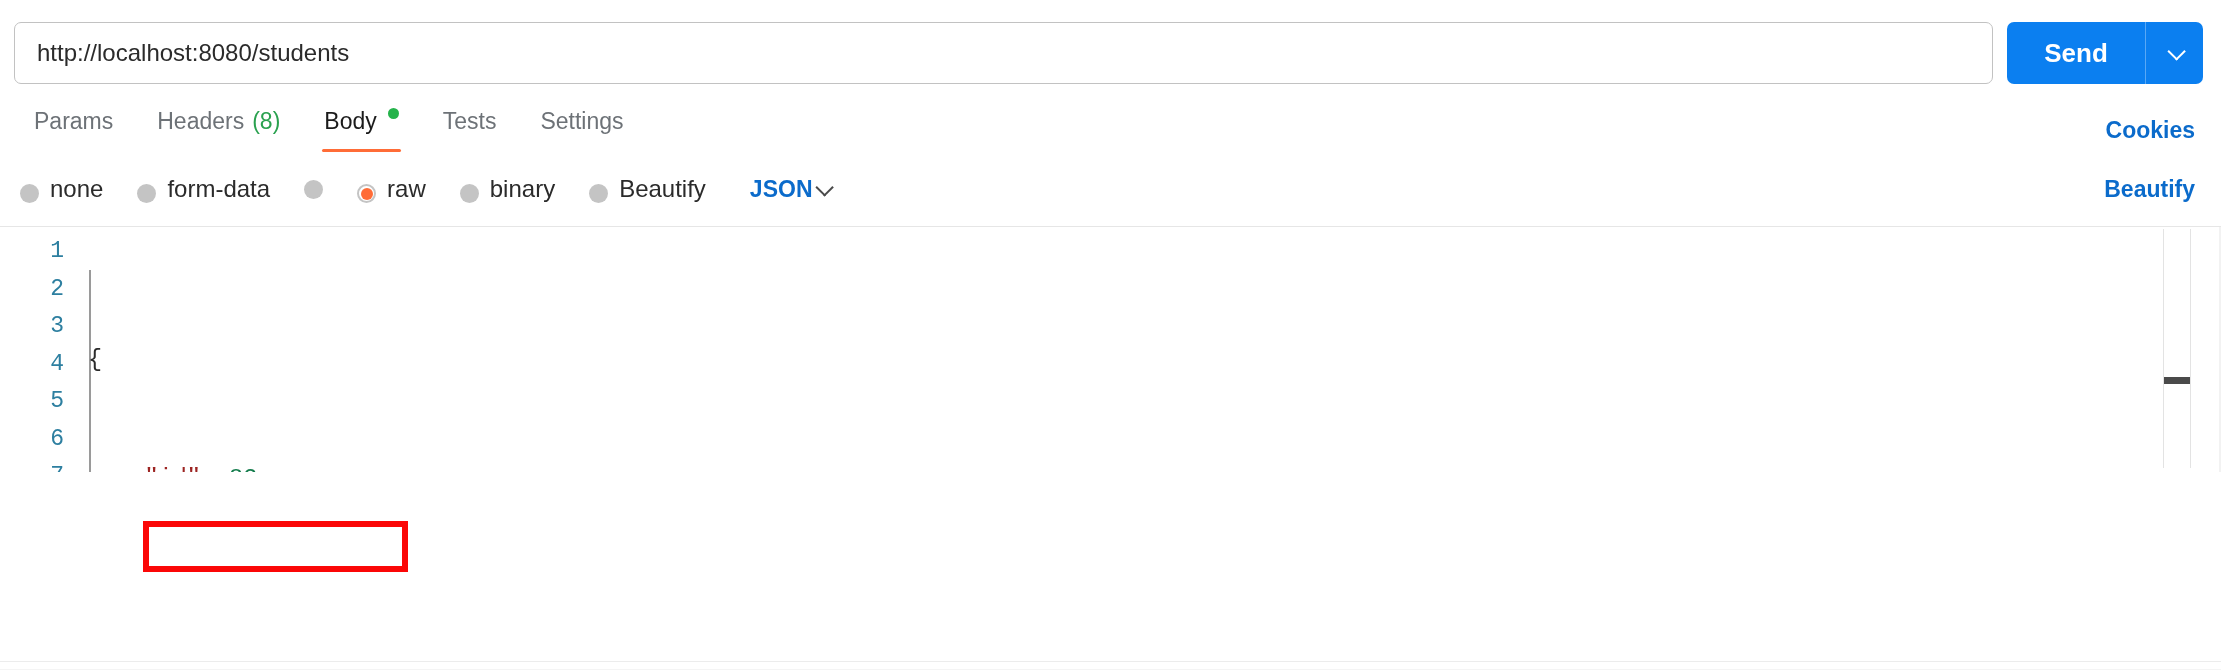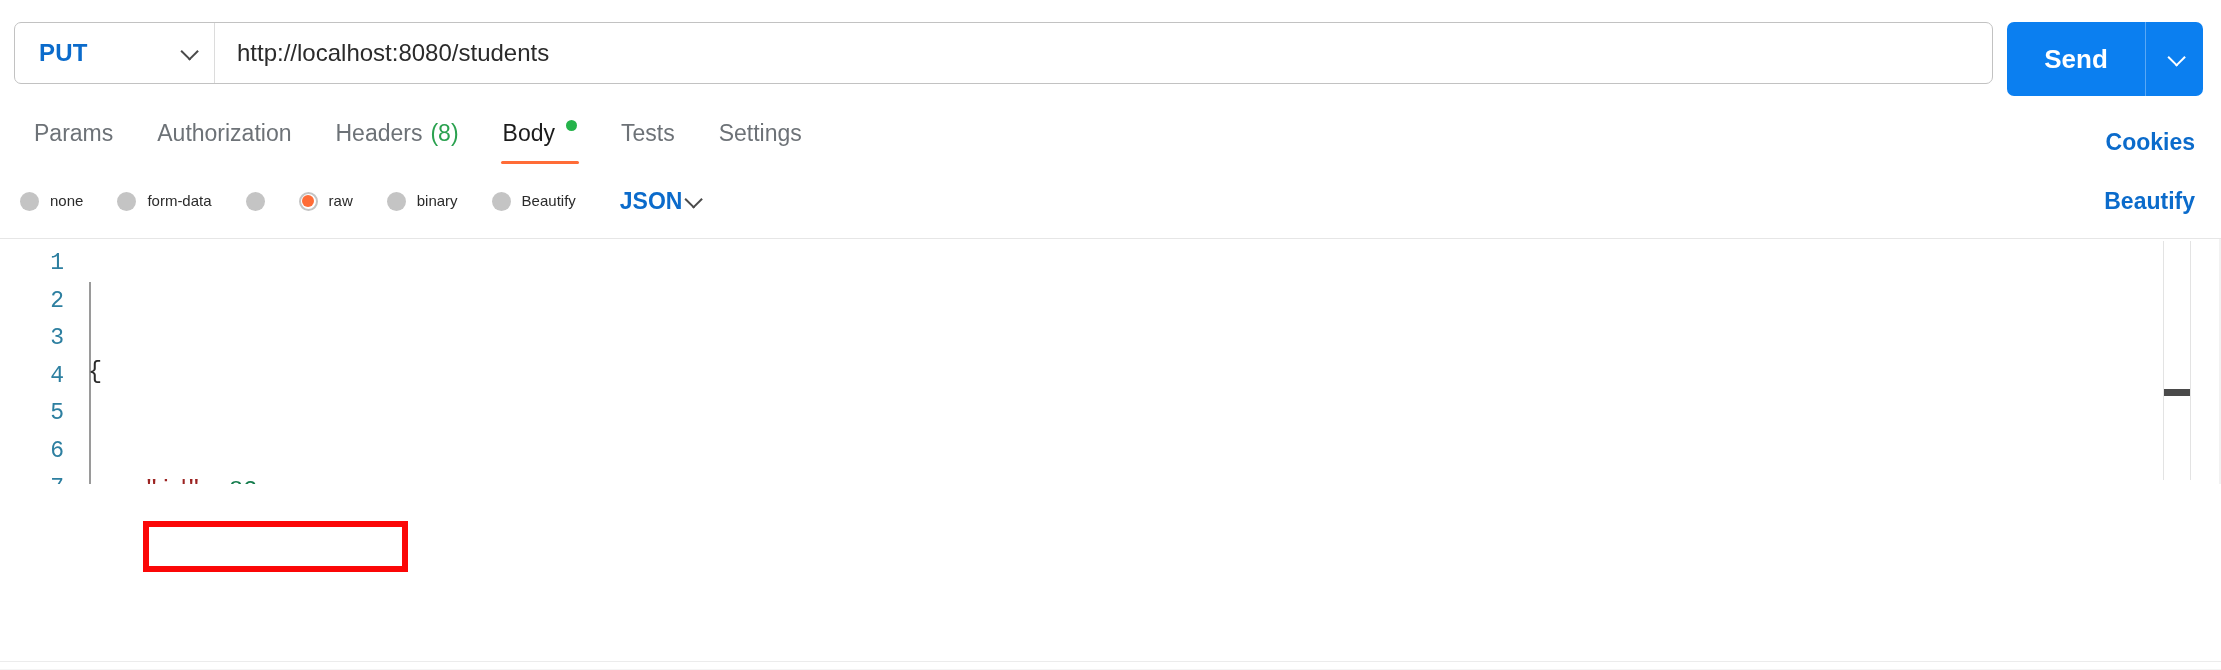--- a/index.html
+++ b/index.html
@@ -68,21 +68,21 @@
     border: none;
     outline: none;
     font-family: "Liberation Sans", sans-serif;
     font-size: 24px;
     color: #2b2b2b;
     background: transparent;
   }
 
   .send-group {
     display: flex;
-    height: 74px;
+    height: 62px;
     border-radius: 7px;
     overflow: hidden;
     background: #0b7ff0;
     cursor: pointer;
     min-width: 196px;
   }
   .send-btn {
     flex: 1;
     display: flex;
     align-items: center;
@@ -151,25 +151,25 @@
   
   .type-row {
     display: flex;
     align-items: center;
     padding: 0 18px 0 20px;
     margin-top: 16px;
     height: 42px;
   }
   .radio-item {
     display: flex;
-    align-items: flex-start;
+    align-items: flex-end;
     gap: 11px;
     margin-right: 34px;
     cursor: pointer;
-    font-size: 15px;
+    font-size: 24px;
     color: #2b2b2b;
     white-space: nowrap;
   }
   .radio {
     width: 19px; height: 19px;
     border-radius: 50%;
     background: #c4c4c4;
     flex: none;
     position: relative;
   }
@@ -287,43 +287,36 @@
     border: 6px solid #fb0707;
     pointer-events: none;
     z-index: 40;
   }
 </style>
 </head>
 <body>
 
 <div class="url-row">
   <div class="url-box">
-    <div class="method-select">
-      <span class="method-label">PUT</span>
-      <span class="chev"></span>
-    </div>
     <div class="url-input-wrap">
       <input class="url-input" type="text" value="http://localhost:8080/students" style="">
     </div>
   </div>
   <div class="send-group">
     <div class="send-btn">Send</div>
     <div class="send-caret">
       <span class="chev chev-white"></span>
     </div>
   </div>
 </div>
 
 <div class="tabs-row">
   <div class="tabs">
     <div class="tab">
       <span>Params</span>
-    </div>
-    <div class="tab">
-      <span>Authorization</span>
     </div>
     <div class="tab">
       <span>Headers</span>
       <span class="tab-count">(8)</span>
     </div>
     <div class="tab active">
       <span>Body</span>
       <span class="green-dot"></span>
     </div>
     <div class="tab">

